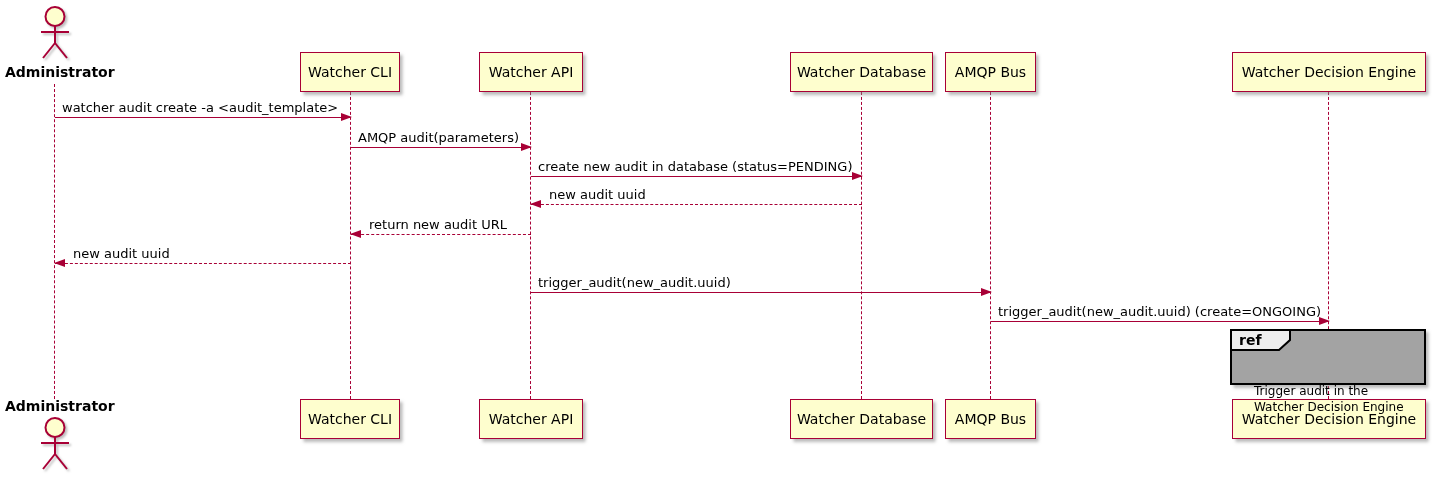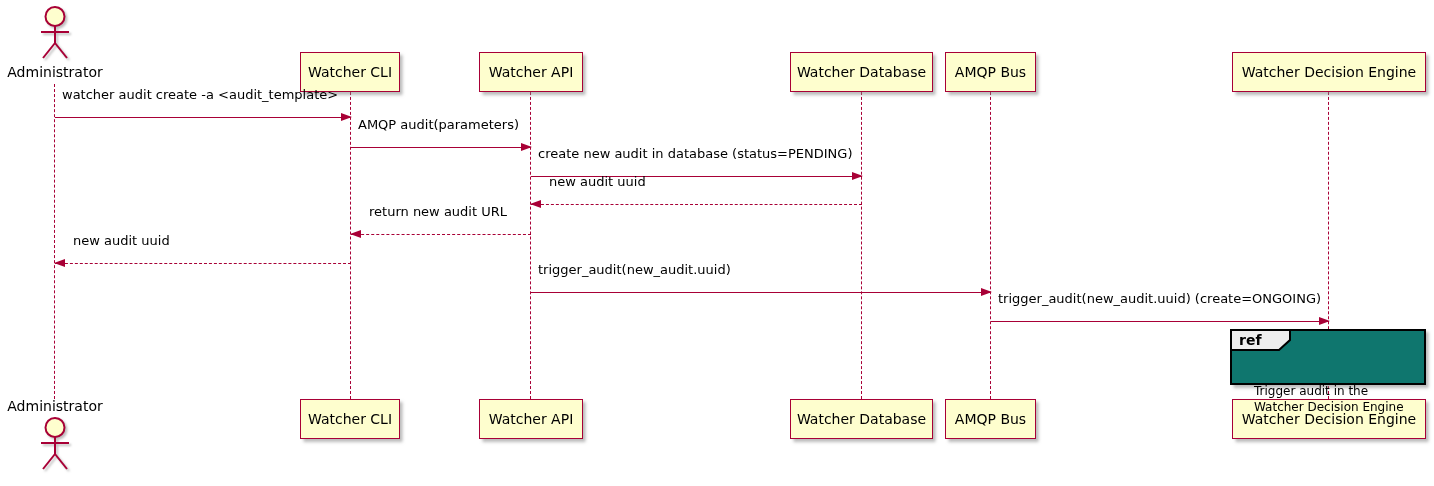--- a/index.html
+++ b/index.html
@@ -16,37 +16,37 @@
     display:flex; align-items:center; justify-content:center;
     font-size:14px; white-space:nowrap;
     box-shadow:2.5px 3px 3px rgba(130,130,130,0.55);
   }
   .lifeline {
     position:absolute; width:0;
     border-left:1px dashed var(--lifeline,#A80036);
   }
   .message { position:absolute; height:0; border-top:1px solid var(--arrow,#A80036); }
   .message.dashed { border-top-style:dashed; }
-  .msg-label { position:absolute; bottom:16px; white-space:nowrap; font-size:13px; color:var(--text,#000); }
+  .msg-label { position:absolute; bottom:3px; white-space:nowrap; font-size:13px; color:var(--text,#000); }
   .message.right .msg-label { left:7px; }
   .message.left  .msg-label { left:18px; }
   .arrow { position:absolute; width:0; height:0; top:-5px; }
   .arrow-r { right:-1px;
     border-top:4.5px solid transparent; border-bottom:4.5px solid transparent;
     border-left:11px solid var(--arrow,#A80036); }
   .arrow-l { left:-1px;
     border-top:4.5px solid transparent; border-bottom:4.5px solid transparent;
     border-right:11px solid var(--arrow,#A80036); }
   .actor-label {
-    position:absolute; width:100px; text-align:center; font-size:14px; white-space:nowrap;
+    position:absolute; width:100px; text-align:center; font-size:14px; white-space:nowrap;font-weight:bold;
   }
   .actor-svg { position:absolute; filter:drop-shadow(2px 2px 1px rgba(125,125,125,0.5)); }
   .ref-box {
     position:absolute;
-    background:#0f766e;
+    background:#a3a3a3;
     border:2px solid var(--ref-border,#000);
     box-shadow:2.5px 3px 3px rgba(130,130,130,0.55);
     z-index:5;
   }
   .ref-tab { position:absolute; top:-2px; left:-2px; }
   .ref-tab text { font-size:14px; font-weight:bold; fill:var(--text,#000); font-family:"DejaVu Sans","Liberation Sans",sans-serif; }
   .ref-body { padding:8px 8px 0 22px; font-size:12px; line-height:16px;margin-top:44px; }
 </style>
 </head>
 <body>

